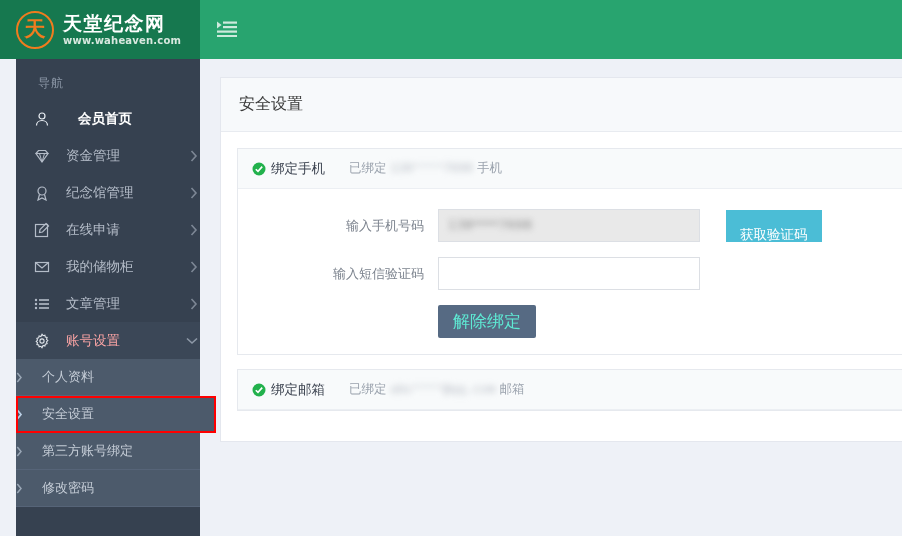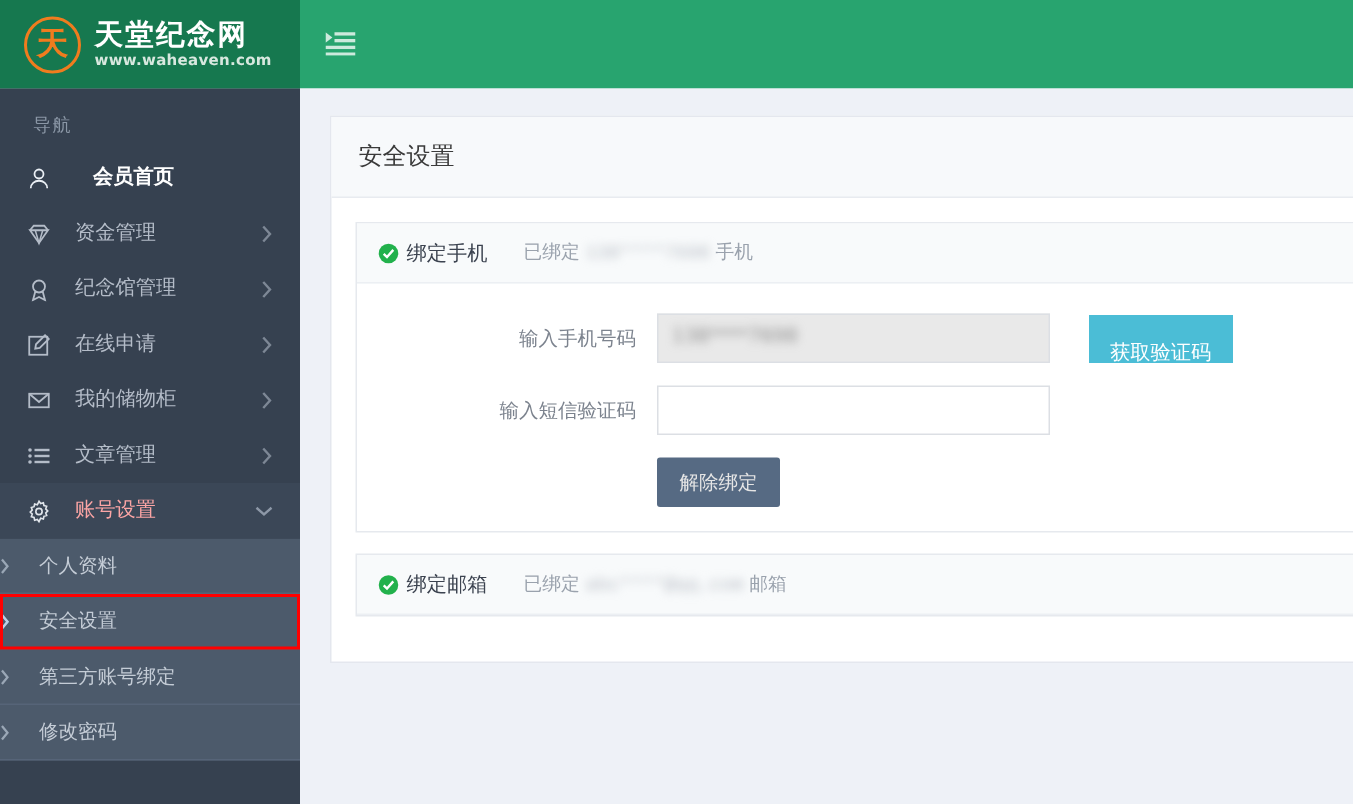--- a/index.html
+++ b/index.html
@@ -81,21 +81,21 @@
     width: 26px; height: 22px;
     cursor: pointer;
     display: flex;
     align-items: center;
     justify-content: center;
   }
 
   
   .sidebar {
     position: absolute;
-    left: 0; top: 59px;
+    left: 16px; top: 59px;
     width: 200px; height: 477px;
     background: #364150;
   }
   .nav-heading {
     color: #8b97a6;
     font-size: 12px;
     padding: 16px 0 8px 22px;
     letter-spacing: 1px;
   }
   .nav-item {
@@ -291,24 +291,24 @@
     border: none;
     font-size: 13.5px;
     font-family: "DejaVu Sans", "Liberation Sans", sans-serif;
     cursor: pointer;
   }
   .btn-unbind {
     margin-left: 200px;
     height: 33px;
     padding: 0 15px;
     background: #566a83;
-    color: #e5e5e5;
+    color: #5eead4;
     border: none;
     border-radius: 2px;
-    font-size: 13px;
+    font-size: 17px;
     font-family: "DejaVu Sans", "Liberation Sans", sans-serif;
     cursor: pointer;
   }
   .row-wrap { display: flex; align-items: center; }
 </style>
 </head>
 <body>
 
 <div id="app">
 

